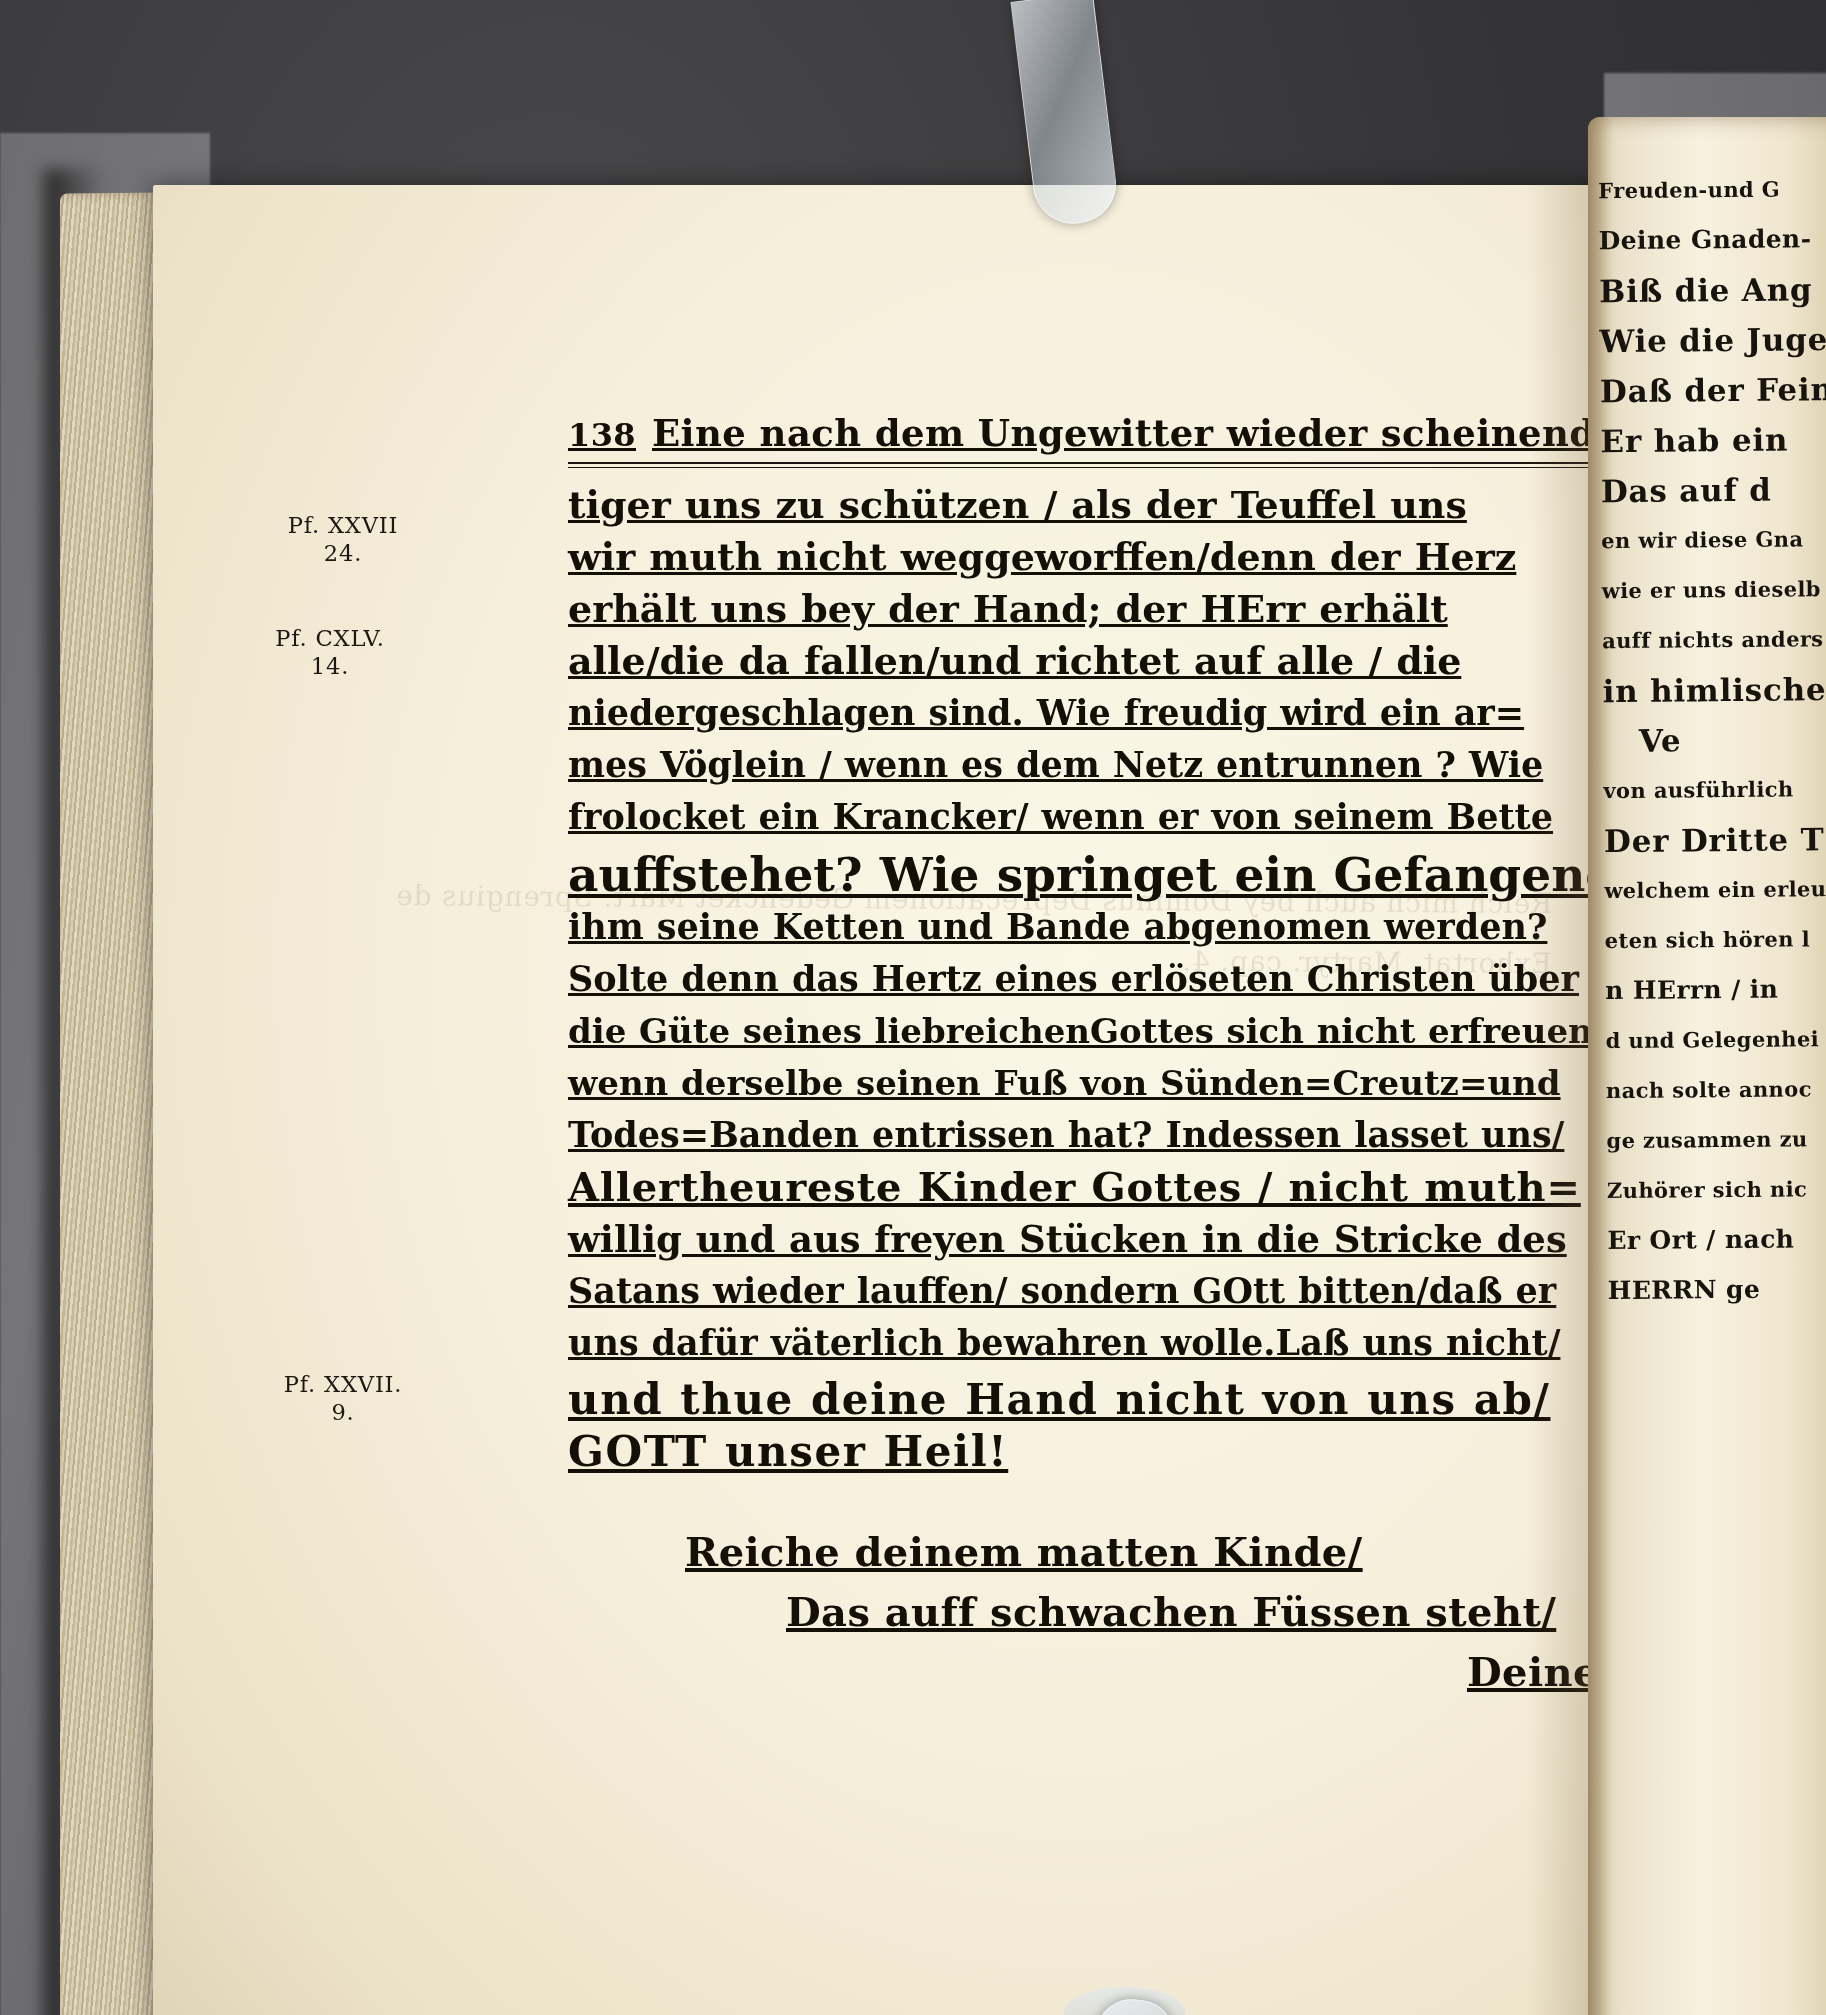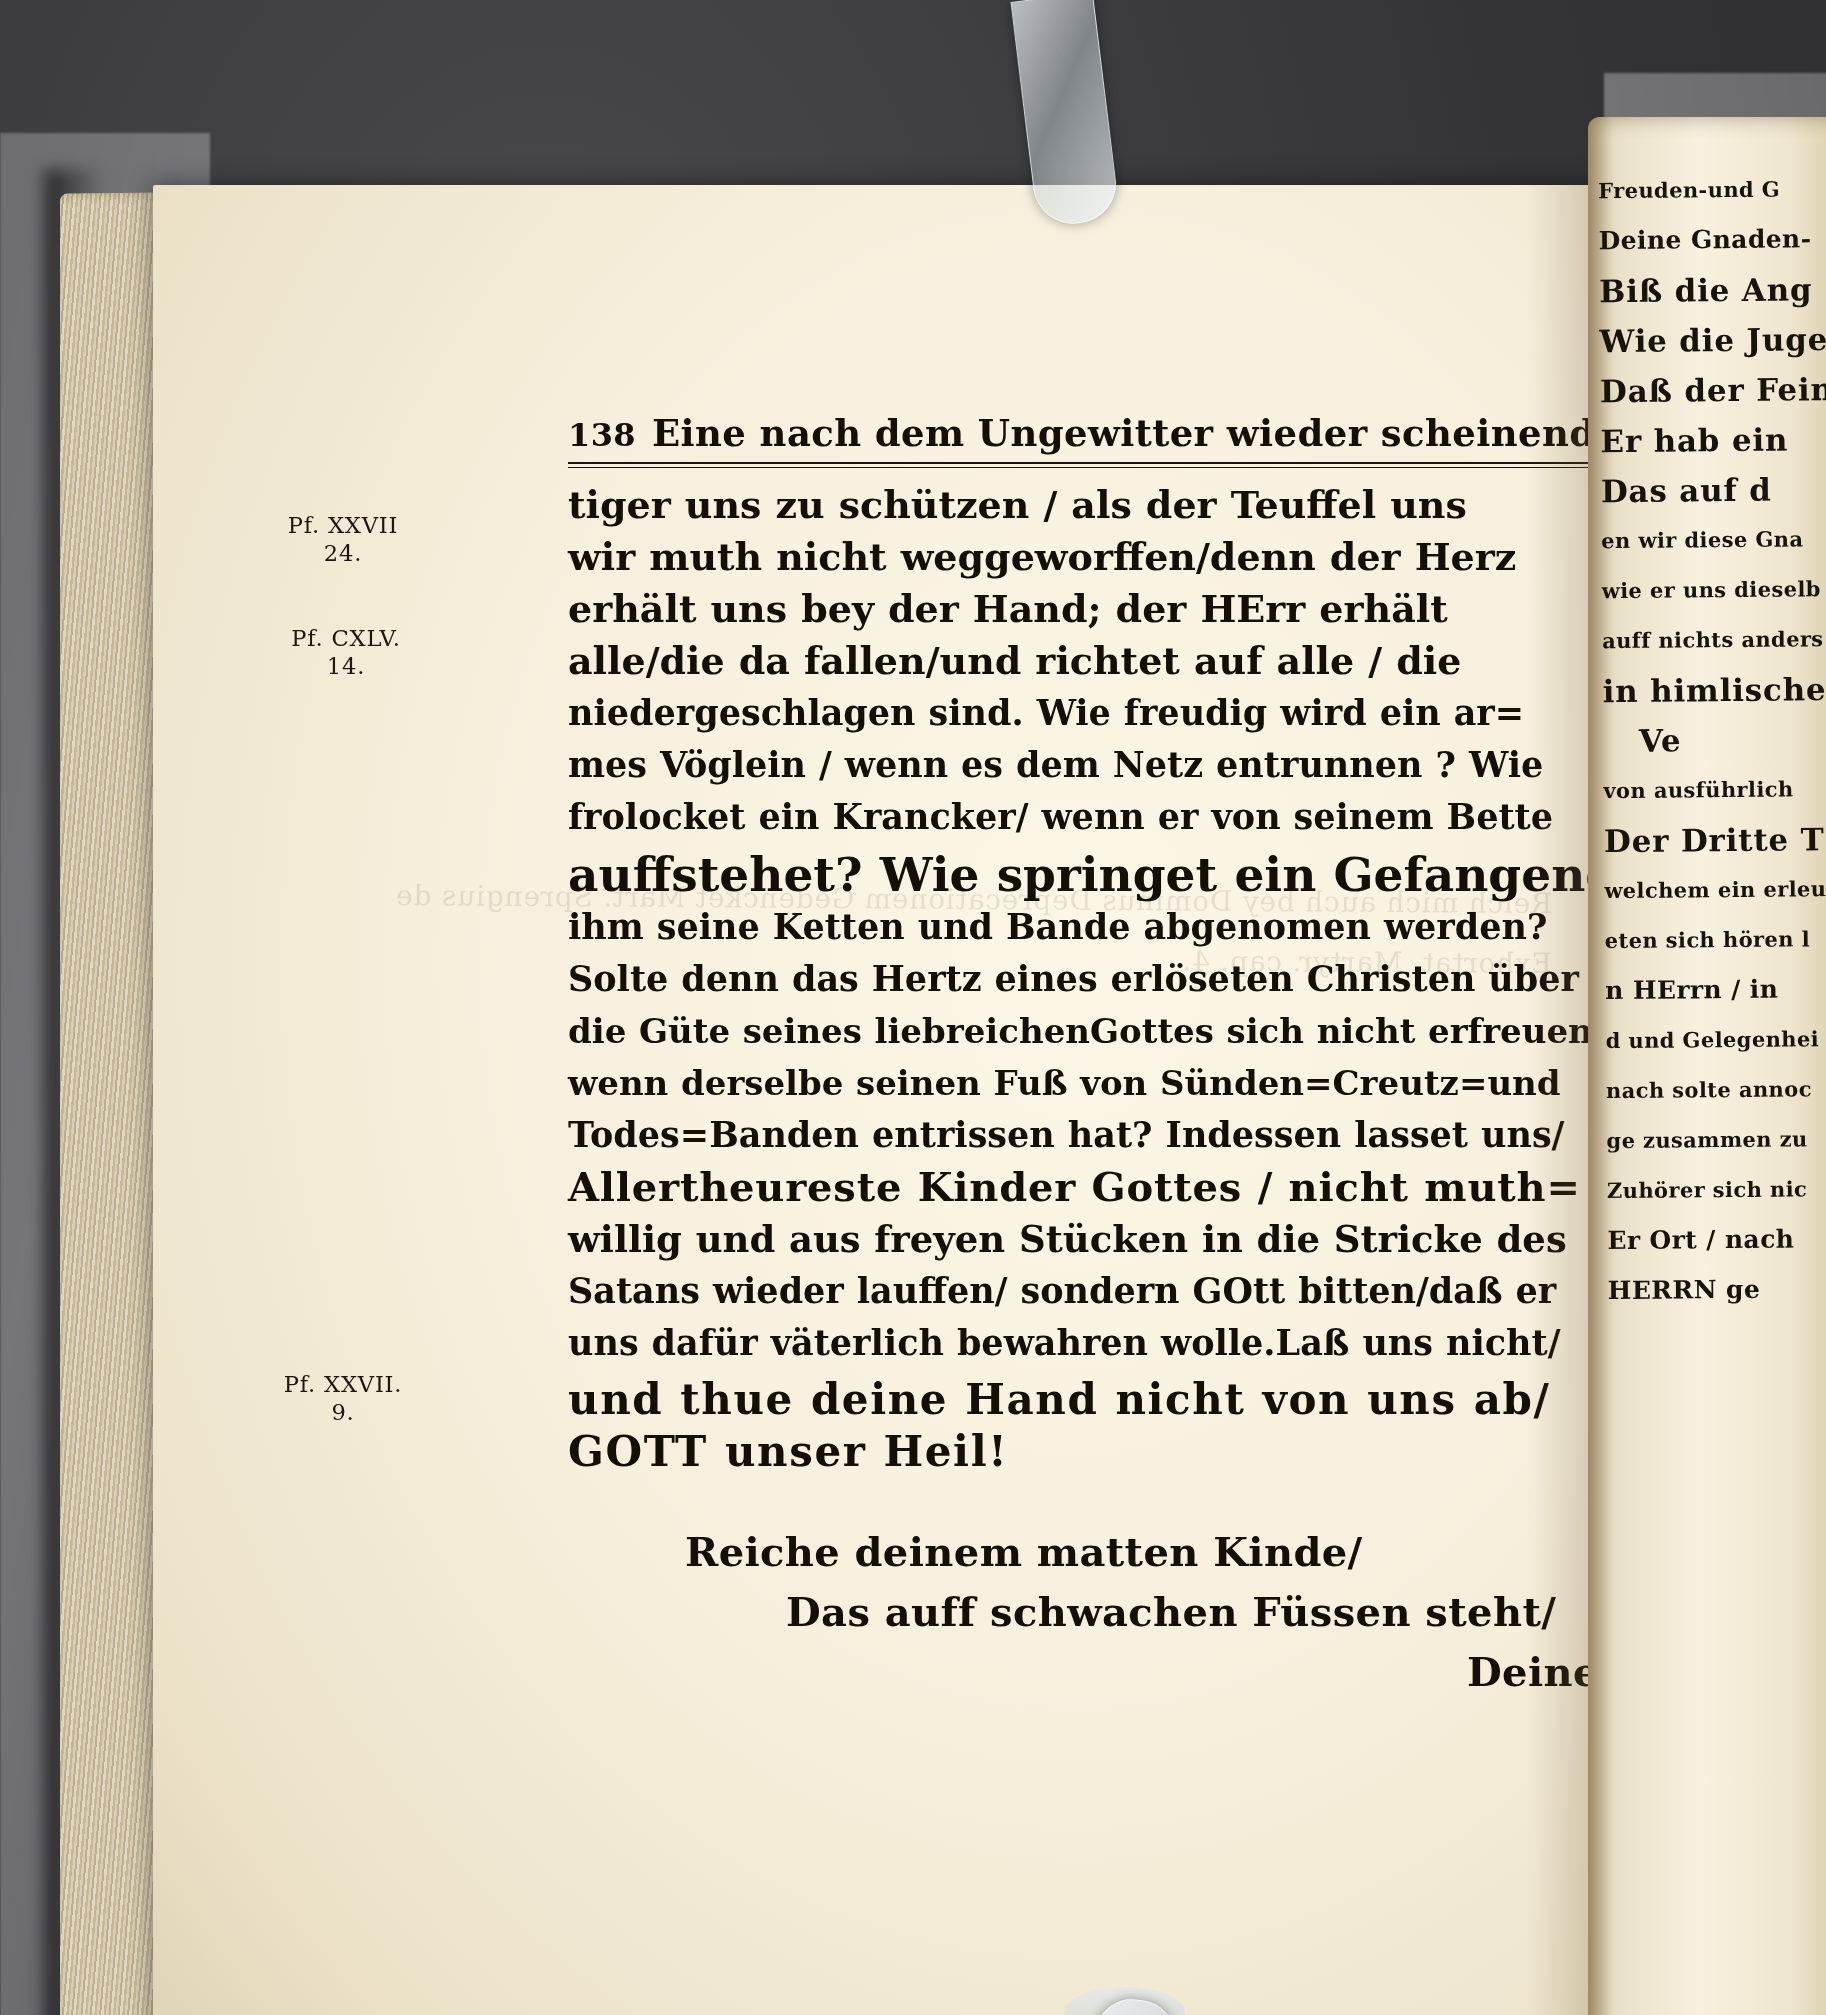--- a/index.html
+++ b/index.html
@@ -162,20 +162,21 @@
     pointer-events: none;
   }
 
   
   #text-block {
     position: absolute;
     left: 415px;
     top: 226px;
     width: 1128px;
     color: #141008;
+    text-decoration: underline;
   }
   .headline {
     font-family: "DejaVu Serif", serif;
     font-weight: 700;
     font-size: 37px;
     letter-spacing: 0.4px;
     white-space: nowrap;
     display: flex;
     align-items: baseline;
     gap: 16px;
@@ -283,21 +284,21 @@
   <div id="edge-stack"></div>
 
   <div id="left-page">
 
     <div id="bleed">Reich mich auch bey Dominus Deprecationem Gedencket Mart. Sprengius de Exhortat. Martyr. cap. 4.</div>
 
     <div class="margin-ref" style="left:85px; top:326px;">
       <span>Pf. XXVII</span>
       <span class="num">24.</span>
     </div>
-    <div class="margin-ref" style="left:88px; top:439px;">
+    <div class="margin-ref" style="left:72px; top:439px;">
       <span>Pf. CXLV.</span>
       <span class="num">14.</span>
     </div>
     <div class="margin-ref" style="left:85px; top:1185px;">
       <span>Pf. XXVII.</span>
       <span class="num">9.</span>
     </div>
 
     <div id="text-block">
 

